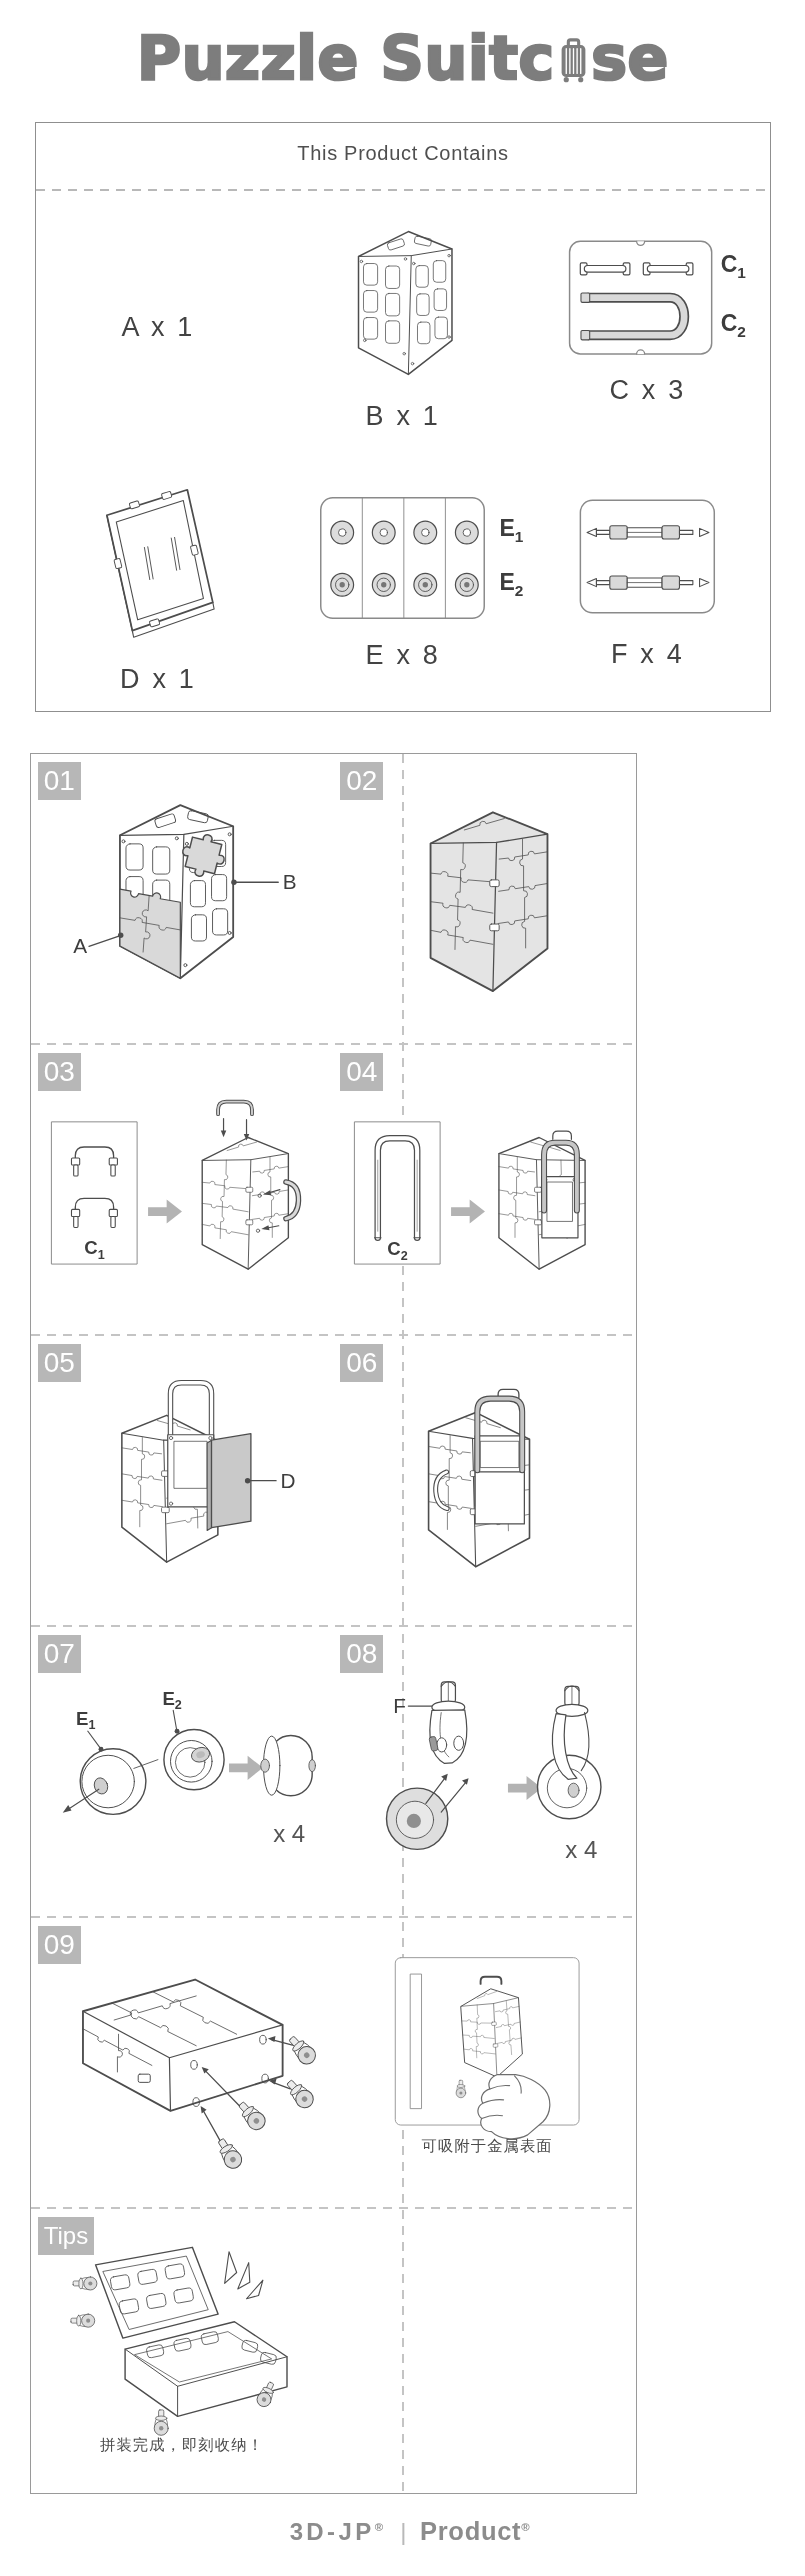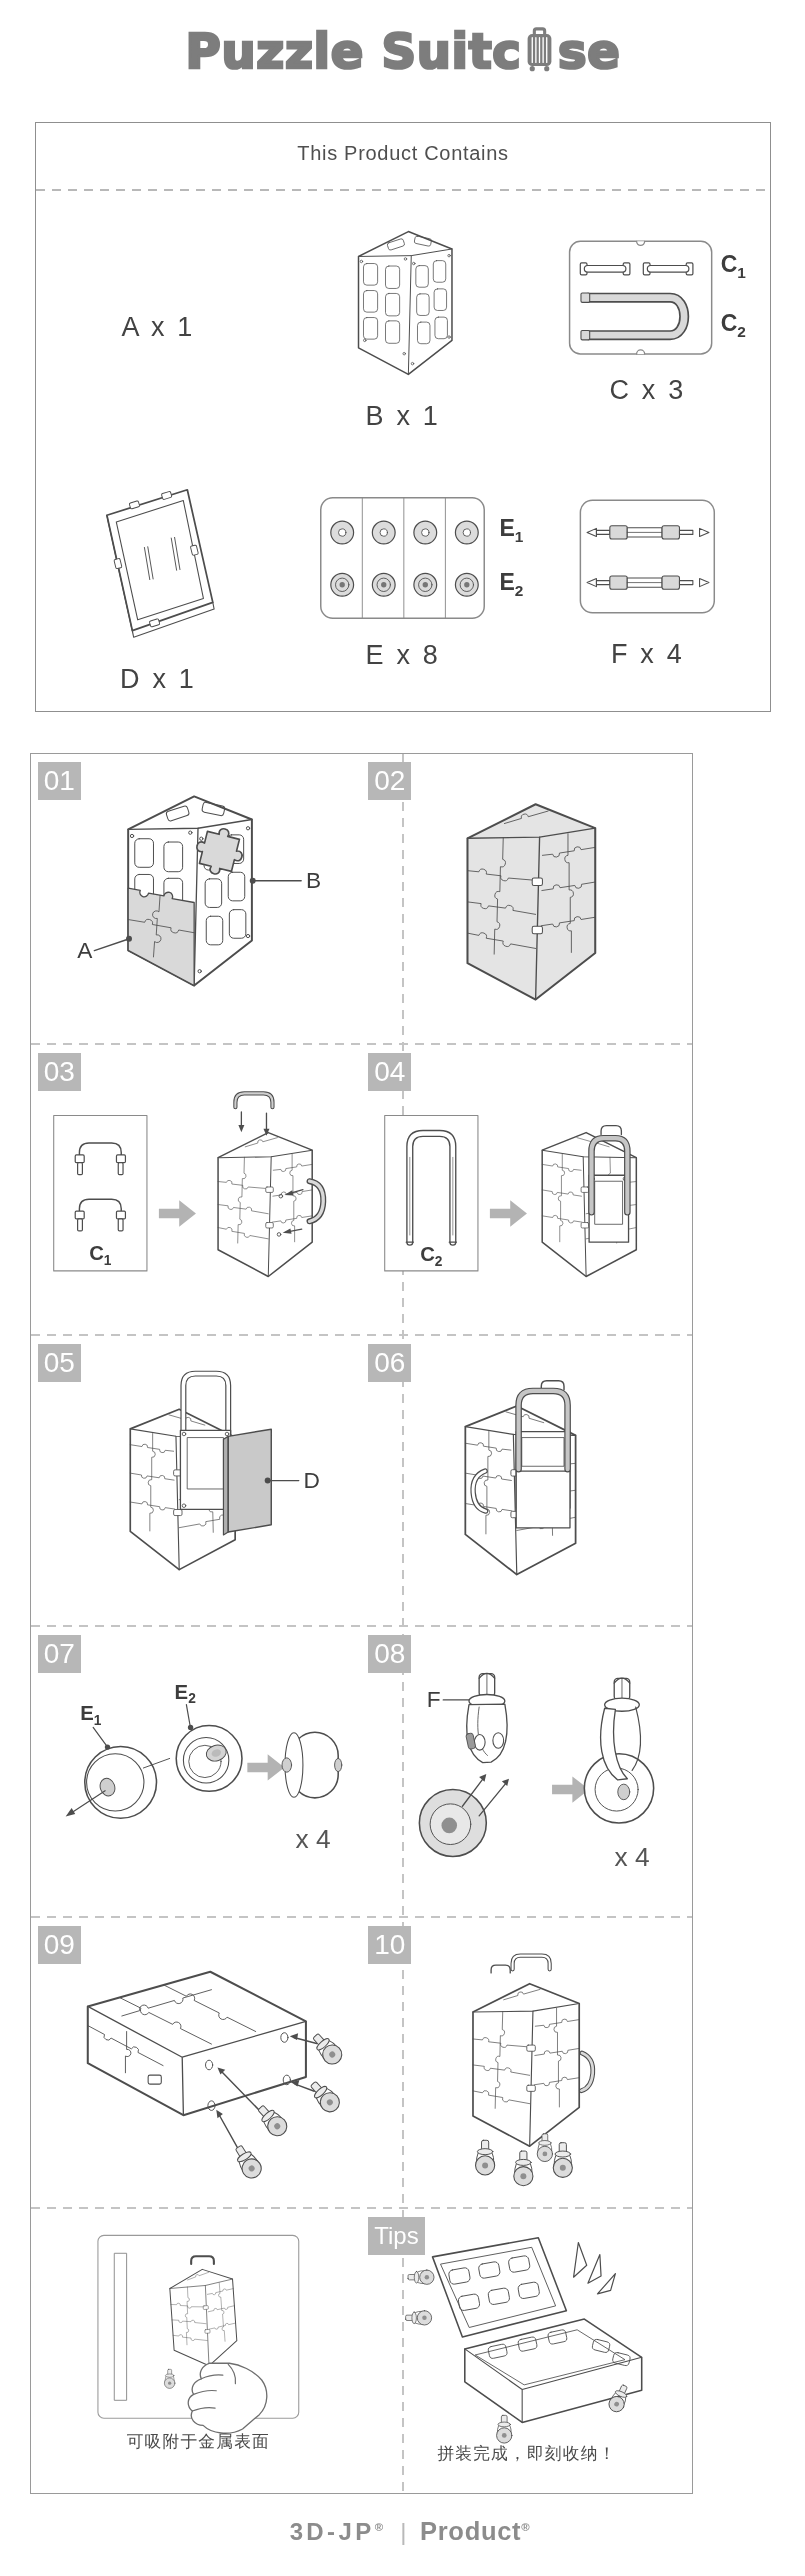--- a/index.html
+++ b/index.html
@@ -3,40 +3,40 @@
 <meta charset="utf-8">
 <style>
   html,body{margin:0;padding:0;}
   body{width:806px;height:2576px;position:relative;background:#fff;
        font-family:"Liberation Sans",sans-serif;color:#4d4d4d;overflow:hidden;}
   svg *{stroke-linecap:round;stroke-linejoin:round;}
   svg text{stroke:none;}
 
   
   .title-row{position:absolute;top:23px;left:0;width:100%;text-align:center;white-space:nowrap;}
-  .title-text{font-family:"DejaVu Sans",sans-serif;font-weight:bold;font-size:48px;color:#7d7d7d;
+  .title-text{font-family:"DejaVu Sans",sans-serif;font-weight:bold;font-size:60px;color:#7d7d7d;
               letter-spacing:0.7px;-webkit-text-stroke:2.7px #7d7d7d;}
   .title-case{display:inline-block;vertical-align:-5.4px;margin:0 2.7px;}
 
   
   .contains-box{position:absolute;left:35px;top:122px;width:736px;height:590px;
                 border:1.3px solid #8f8f8f;box-sizing:border-box;}
   .contains-title{margin-top:19px;text-align:center;font-size:20px;font-weight:normal;color:#4f4f4f;letter-spacing:0.7px;}
   .hdash{position:absolute;left:0;right:0;top:66px;height:2px;
          background:repeating-linear-gradient(90deg,#b8b8b8 0 9.4px,transparent 9.4px 16px);}
   .parts-grid{position:absolute;top:68px;left:0;right:0;bottom:0;
               display:grid;grid-template-columns:1fr 1fr 1fr;grid-template-rows:1fr 1fr;}
   .part{display:flex;flex-direction:column;align-items:center;justify-content:center;}
   .part-fig{position:relative;}
   .part-label{margin-top:13.4px;font-size:27px;color:#434343;letter-spacing:2.7px;}
   .sub-lbl{position:absolute;font-size:23px;font-weight:bold;color:#3d3d3d;white-space:nowrap;}
   .sub-lbl sub{font-size:15.4px;font-weight:bold;}
 
   
-  .steps-grid{position:absolute;left:30px;top:753px;width:663px;height:1741px;
+  .steps-grid{position:absolute;left:30px;top:753px;width:607px;height:1741px;
               border:1.3px solid #9a9a9a;box-sizing:border-box;
               display:grid;grid-template-columns:1fr 1fr;grid-template-rows:repeat(5,291px) 1fr;}
   .divider-v{position:absolute;top:0;bottom:0;left:371px;width:2px;
              background:repeating-linear-gradient(180deg,#c4c4c4 0 9.4px,transparent 9.4px 16px);}
   .divider-h{position:absolute;left:0;right:0;height:2px;
              background:repeating-linear-gradient(90deg,#c4c4c4 0 9.4px,transparent 9.4px 16px);}
   .cell{position:relative;overflow:hidden;}
   .badge{position:absolute;top:8px;left:6.7px;min-width:38px;height:38px;padding:0 6px;
          background:#b7b7b7;color:#fff;font-size:28px;line-height:38px;text-align:center;box-sizing:border-box;}
   .badge.tips{font-size:24px;}
@@ -554,41 +554,20 @@
         <use href="#mcast" transform="translate(408,316) rotate(-42)"></use>
       </g>
       <g>
         <path d="M352,368 L314,300" stroke="#4d4d4d" stroke-width="2.4"></path>
           <polygon points="310,293 321,300 312,307" fill="#4d4d4d"></polygon>
         <use href="#mcast" transform="translate(366,386) rotate(-32)"></use>
       </g>
     </svg>
   </div>
 
-  <div class="cell">
-    <div class="badge">10</div>
-    <svg class="fig" viewBox="0 0 553 431">
-      <g>
-        <path d="M252,58 v-10 q0,-13 13,-13 h36 q13,0 13,13 v10" fill="none" stroke="#4d4d4d" stroke-width="7"></path>
-        <path d="M252,58 v-10 q0,-13 13,-13 h36 q13,0 13,13 v10" fill="none" stroke="#fff" stroke-width="3.5"></path>
-        <path d="M216,64 v-5 q0,-8 8,-8 h16 q8,0 8,8 v5" fill="none" stroke="#4d4d4d" stroke-width="2.2"></path>
-      </g>
-      <g transform="translate(162,52) scale(0.79)">
-          <use href="#boxW"></use>
-        </g>
-      <g>
-        <path d="M368,198 q20,8 18,34 q-2,24 -19,29" fill="none" stroke="#4d4d4d" stroke-width="8"></path>
-        <path d="M368,198 q20,8 18,34 q-2,24 -19,29" fill="none" stroke="#d9d9d9" stroke-width="4.5"></path>
-      </g>
-      <use href="#mcast" transform="translate(206,380)"></use>
-      <use href="#mcast" transform="translate(270,398)"></use>
-      <use href="#mcast" transform="translate(336,384)"></use>
-      <use href="#mcast" transform="translate(306,362) scale(0.8)"></use>
-    </svg>
-  </div>
 
   <div class="cell">
     <svg class="fig" viewBox="0 0 553 431">
       <rect x="112" y="22" width="336" height="306" rx="10" fill="#fff" stroke="#9a9a9a" stroke-width="1.8"></rect>
       <rect x="140" y="52" width="20" height="246" fill="#fff" stroke="#8a8a8a" stroke-width="1.6"></rect>
       <g transform="translate(215,66) rotate(-4) scale(0.47)">
           <use href="#boxW"></use>
         </g>
       <g>
         <path d="M268,70 v-5 q0,-8 8,-8 h22 q8,0 8,8 v5" fill="none" stroke="#4d4d4d" stroke-width="3.5"></path>

